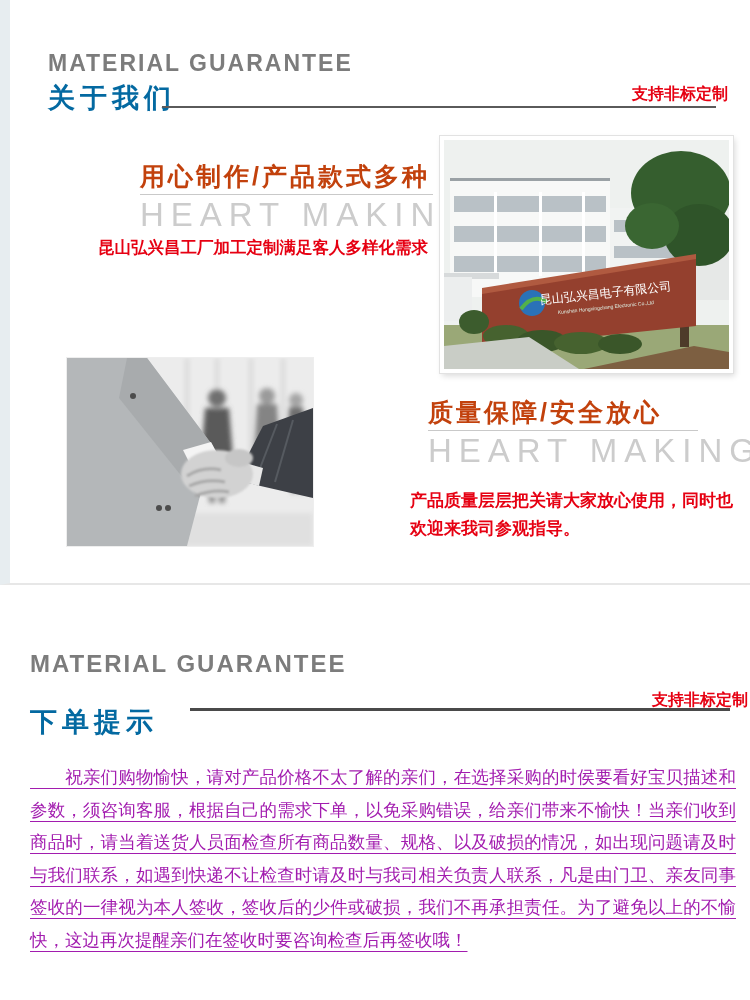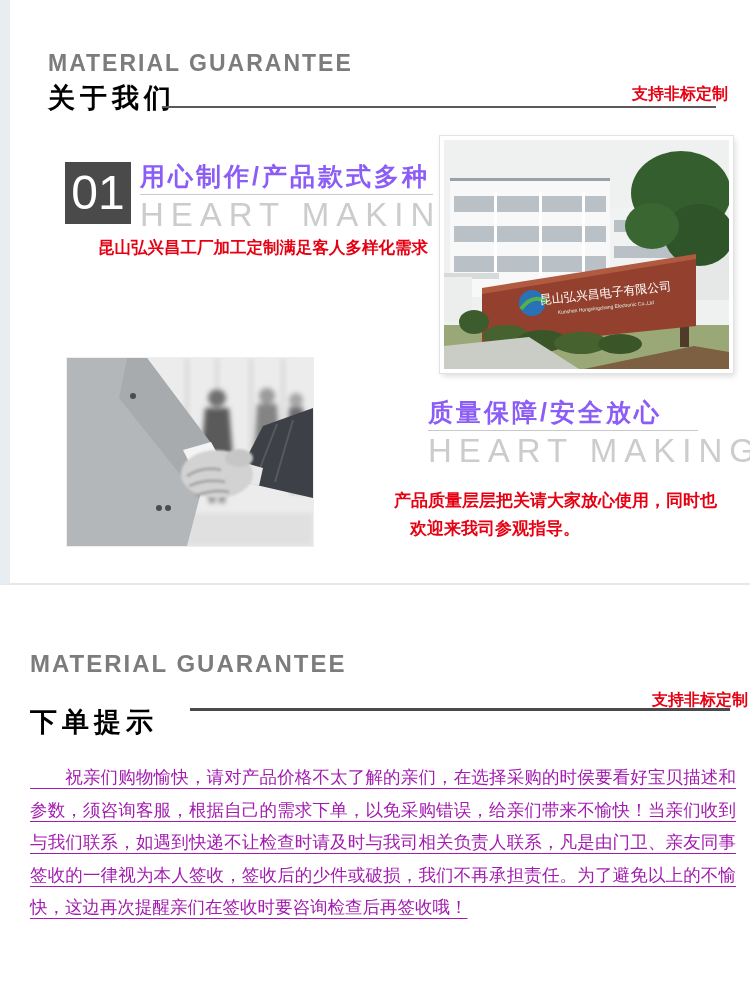--- a/index.html
+++ b/index.html
@@ -3,44 +3,44 @@
 <meta charset="utf-8">
 <style>
   html,body{margin:0;padding:0;background:#fff;}
   .page{position:relative;width:750px;height:1000px;background:#fff;overflow:hidden;
         font-family:"Liberation Sans","DejaVu Sans",sans-serif;padding-left:38px;}
   
   .about-card{position:absolute;left:0;top:0;width:750px;height:585px;background:#fff;
               border-left:10px solid #e7edf0;border-bottom:2px solid #e7e7e7;box-sizing:border-box;}
   .hdr-en{position:absolute;font-weight:bold;color:var(--heading-gray,#7c7c7c);
           font-size:23px;letter-spacing:2px;white-space:nowrap;}
-  .hdr-cn{position:absolute;font-weight:bold;color:#000000;font-size:27px;letter-spacing:5px;white-space:nowrap;}
+  .hdr-cn{position:absolute;font-weight:bold;color:#0369a1;font-size:27px;letter-spacing:5px;white-space:nowrap;}
   .hdr-rule{position:absolute;background:#5a5a5a;height:2px;}
   .hdr-note{position:absolute;color:var(--accent-red,#e60012);font-size:16px;font-weight:bold;white-space:nowrap;}
   .mg1{left:38px;top:50px;}
   .cn1{left:38px;top:80px;}
   .rule1{left:152px;top:106px;width:554px;}
   .note1{left:622px;top:84px;}
   
   .num-block{position:absolute;width:66px;height:62px;background:var(--block-dark,#4a4a4a);
              color:#fff;font-size:48px;line-height:62px;text-align:center;font-weight:400;}
   .nb1{left:55px;top:162px;}
   .nb2{left:345px;top:398px;}
-  .f-title{position:absolute;font-weight:bold;color:#8b5cf6;font-size:25px;letter-spacing:3px;white-space:nowrap;}
+  .f-title{position:absolute;font-weight:bold;color:#c2410c;font-size:25px;letter-spacing:3px;white-space:nowrap;}
   .ft1{left:130px;top:160px;}
   .ft2{left:418px;top:396px;}
   .f-rule{position:absolute;height:1px;background:#c9c9c9;}
   .fr1{left:130px;top:194px;width:293px;}
   .fr2{left:418px;top:430px;width:270px;}
   .f-sub{position:absolute;color:var(--subtitle-gray,#cccccc);font-size:33px;letter-spacing:7px;white-space:nowrap;}
   .fs1{left:130px;top:196px;}
   .fs2{left:418px;top:432px;}
   .red-desc{position:absolute;color:var(--accent-red,#e60012);font-weight:bold;white-space:nowrap;}
   .rd1{left:88px;top:237px;font-size:16.5px;}
-  .rd2a{left:384px;top:489px;font-size:17px;}
+  .rd2a{left:400px;top:489px;font-size:17px;}
   .rd2b{left:400px;top:517px;font-size:17px;}
   
   .factory{position:absolute;left:430px;top:136px;width:285px;height:229px;margin:0;
            border:4px solid #fff;box-shadow:0 0 0 1px #e2e2e2,2px 3px 6px rgba(0,0,0,.15);}
   .handshake{position:absolute;left:57px;top:358px;width:246px;height:188px;margin:0;
              box-shadow:0 0 0 1px #eee;}
   .factory svg,.handshake svg{display:block;}
   
   .mg2{left:30px;top:650px;font-size:24px;}
   .cn2{left:30px;top:704px;}
@@ -56,21 +56,20 @@
 <body>
 
 <div class="page">
 
   <section class="about-card">
     <div class="hdr-en mg1">MATERIAL GUARANTEE</div>
     <div class="hdr-cn cn1">关于我们</div>
     <div class="hdr-rule rule1"></div>
     <div class="hdr-note note1">支持非标定制</div>
 
-    <div class="num-block nb1">01</div>
     <div class="f-title ft1">用心制作/产品款式多种</div>
     <div class="f-rule fr1"></div>
     <div class="f-sub fs1">HEART MAKING</div>
     <div class="red-desc rd1">昆山弘兴昌工厂加工定制满足客人多样化需求</div>
 
     <figure class="factory">
       <svg width="285" height="229" viewBox="0 0 285 229">
         <rect x="0" y="0" width="285" height="229" fill="#eef1ef"></rect>
         <rect x="0" y="185" width="285" height="44" fill="#9aa877"></rect>
 
@@ -179,18 +178,19 @@
 
   <section>
     <div class="hdr-en mg2">MATERIAL GUARANTEE</div>
     <div class="hdr-cn cn2">下单提示</div>
     <div class="hdr-rule rule2"></div>
     <div class="hdr-note note2">支持非标定制</div>
 
     <div class="tips">
       <div class="tip-line">　　祝亲们购物愉快，请对产品价格不太了解的亲们，在选择采购的时侯要看好宝贝描述和</div>
       <div class="tip-line">参数，须咨询客服，根据自己的需求下单，以免采购错误，给亲们带来不愉快！当亲们收到</div>
+      <div class="tip-line">商品时，请当着送货人员面检查所有商品数量、规格、以及破损的情况，如出现问题请及时</div>
       <div class="tip-line">与我们联系，如遇到快递不让检查时请及时与我司相关负责人联系，凡是由门卫、亲友同事</div>
       <div class="tip-line">签收的一律视为本人签收，签收后的少件或破损，我们不再承担责任。为了避免以上的不愉</div>
       <div class="tip-line last">快，这边再次提醒亲们在签收时要咨询检查后再签收哦！</div>
     </div>
   </section>
 </div>
 
 </body></html>

